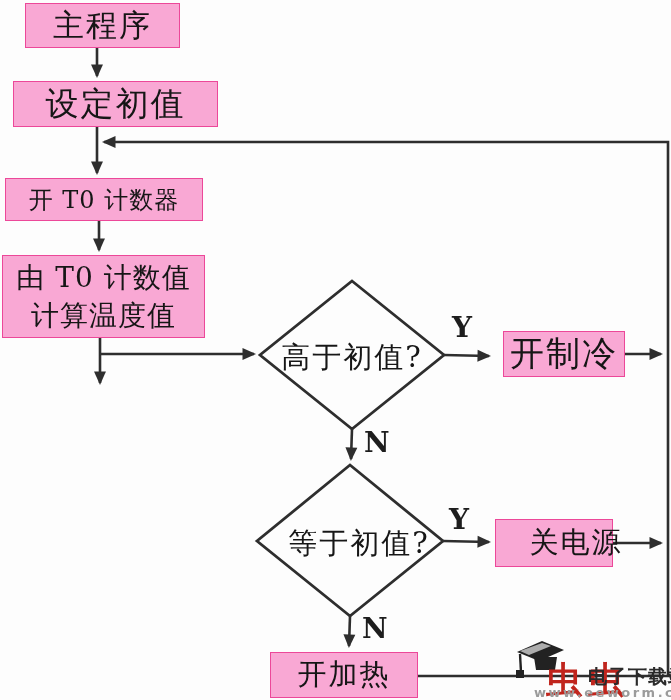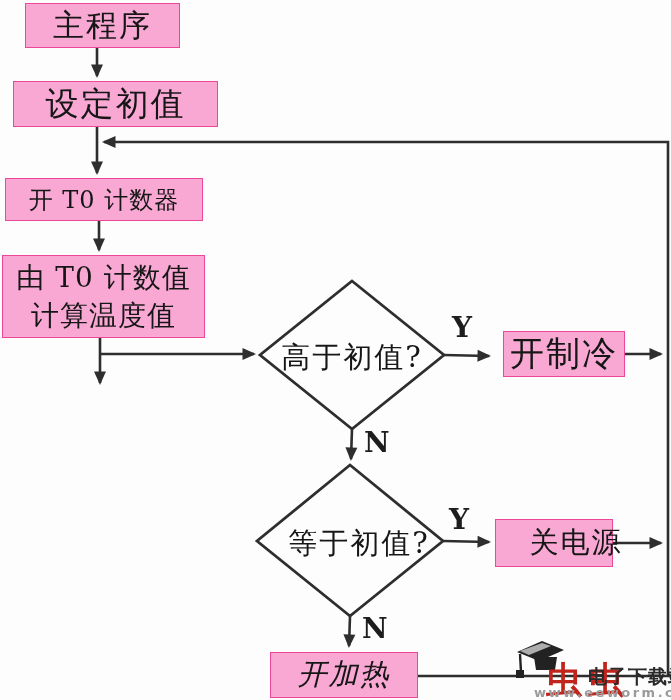--- a/index.html
+++ b/index.html
@@ -91,21 +91,21 @@
 
 
   <div class="box" style="left:495px;top:331px;width:122px;height:46px;font-size:34px;margin-left:8px;">
     <span>开制冷</span>
   </div>
 
   <div class="box" style="left:495px;top:519px;width:118px;height:48px;font-size:29px;padding-left:44px;">
     <span>关电源</span>
   </div>
 
-  <div class="box" style="left:270px;top:652px;width:148px;height:46px;font-size:29px;font-style:italic;">
+  <div class="box" style="left:270px;top:652px;width:148px;height:46px;font-size:29px;">
     <span>开加热</span>
   </div>
 
   <div class="dlabel" style="left:262px;top:338px;width:180px;">高于初值?</div>
   <div class="dlabel" style="left:269px;top:524px;width:180px;">等于初值?</div>
 
   <div class="elabel" style="left:452px;top:311px;">Y</div>
   <div class="elabel" style="left:364px;top:426px;">N</div>
   <div class="elabel" style="left:449px;top:503px;">Y</div>
   <div class="elabel" style="left:362px;top:612px;">N</div>

